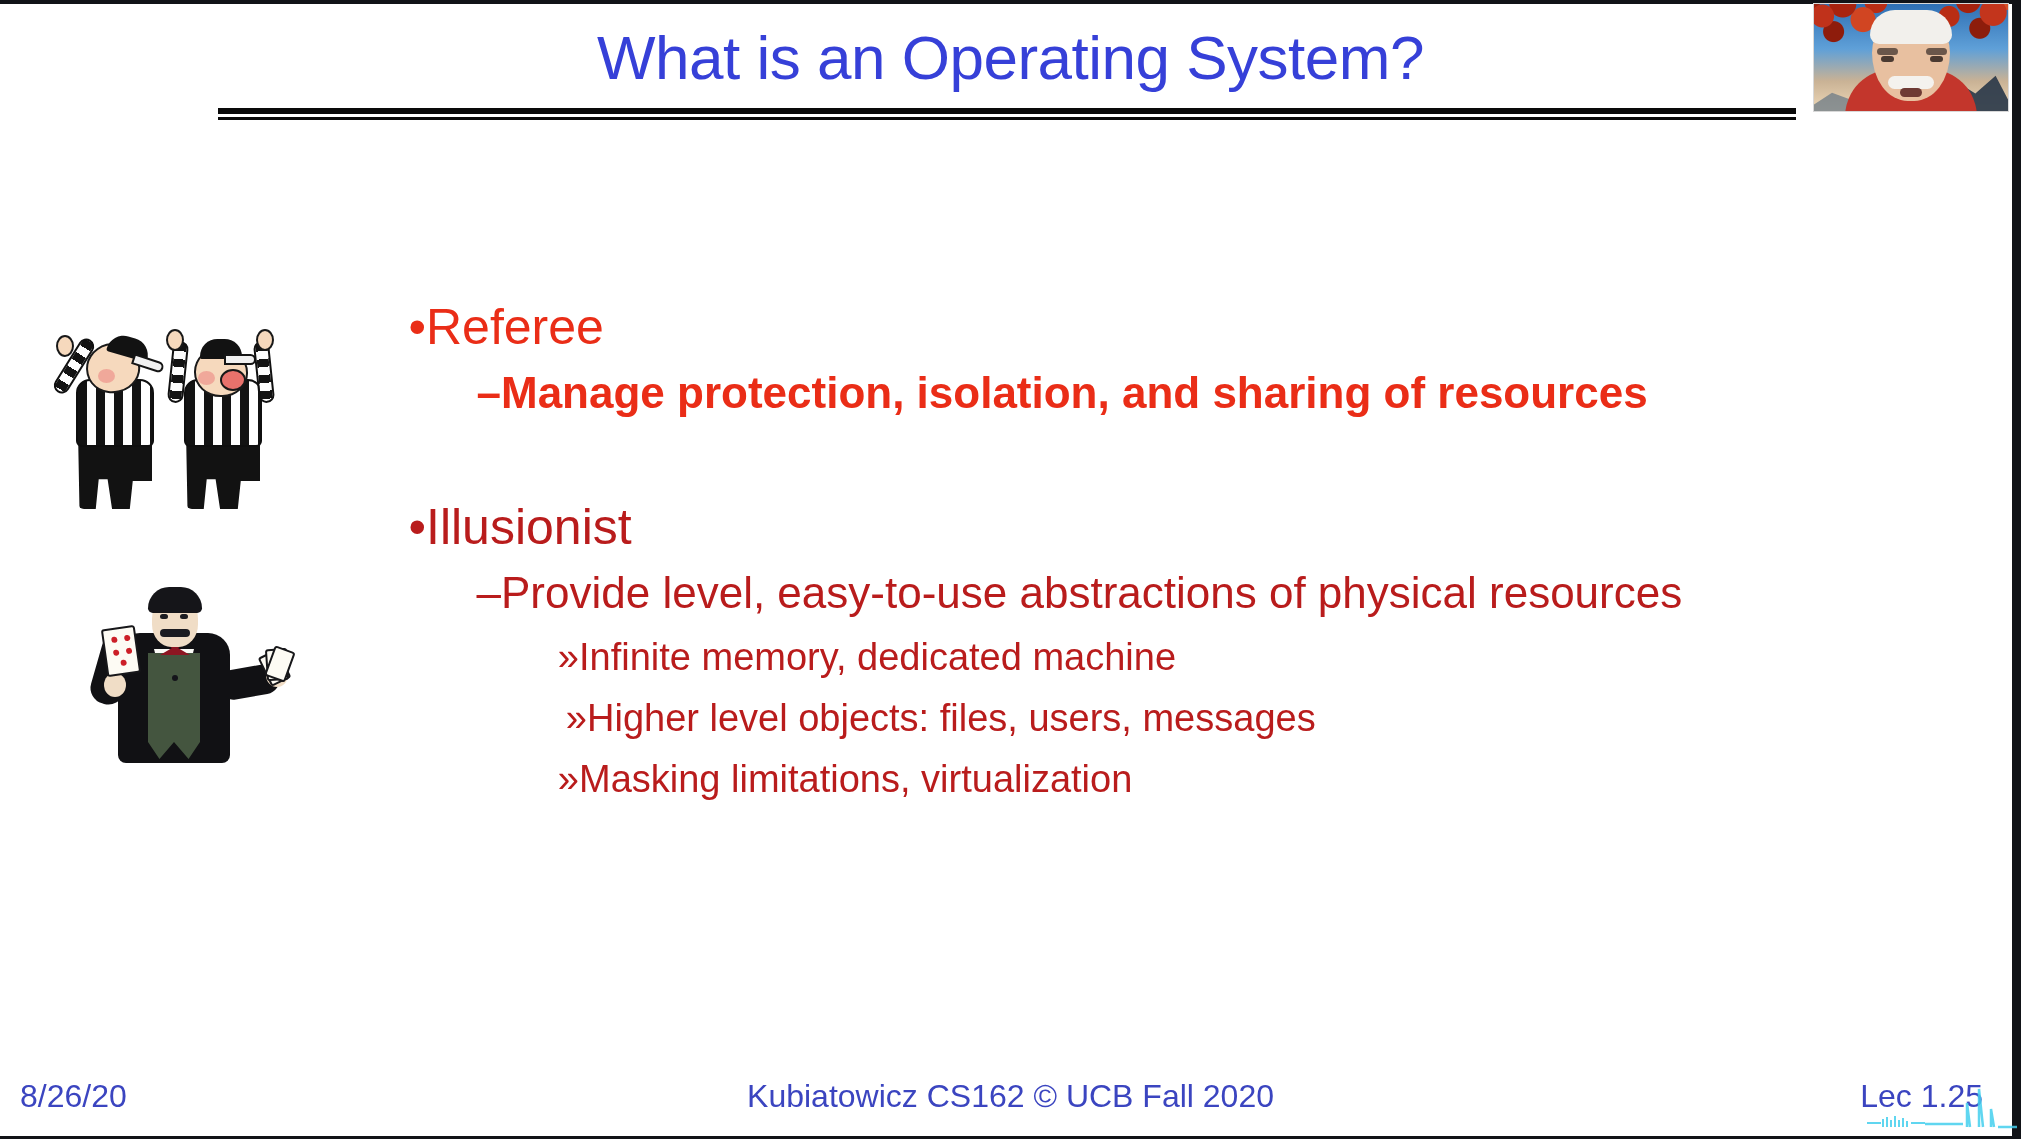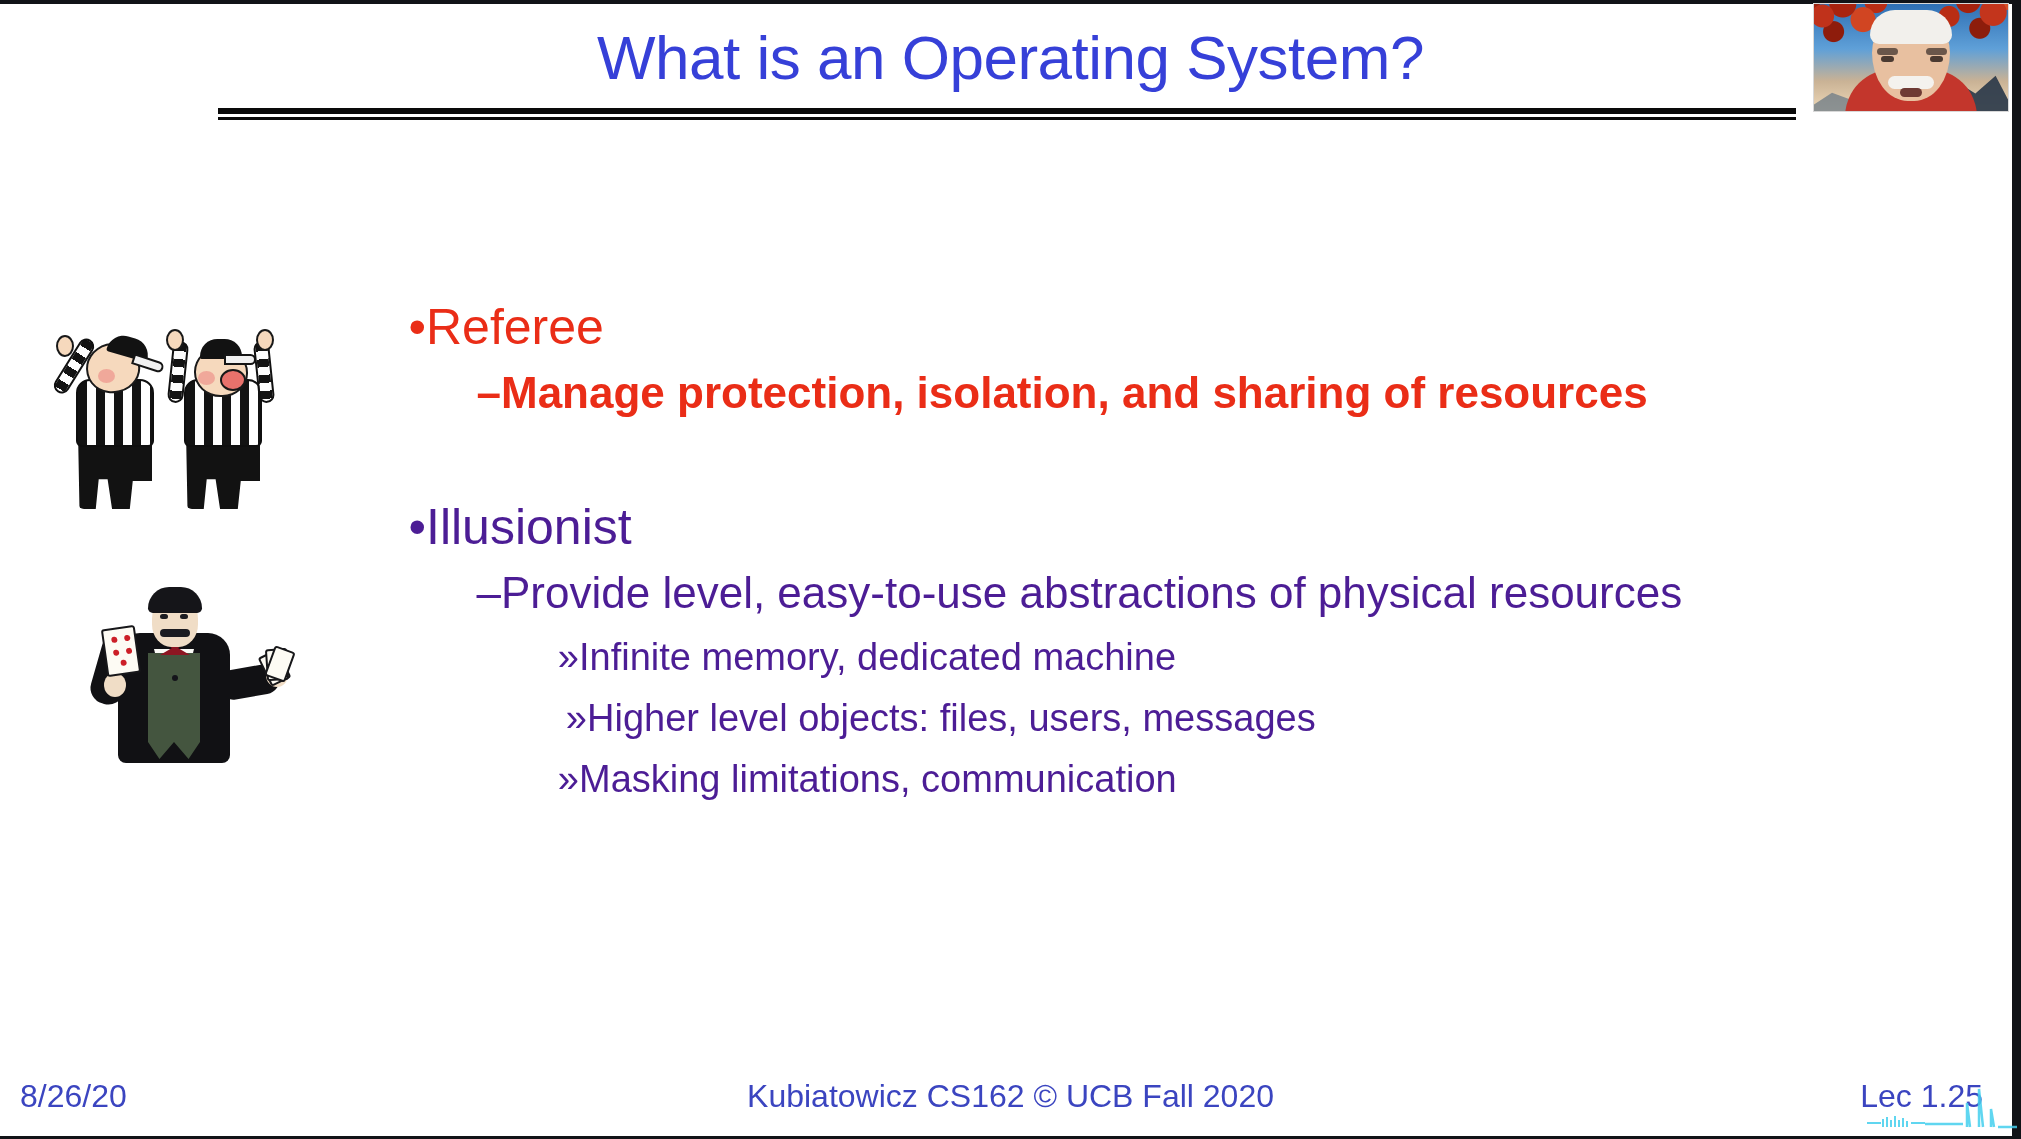--- a/index.html
+++ b/index.html
@@ -188,21 +188,21 @@
 
   
   .content {
     position: absolute;
     left: 0; top: 0;
     width: 2021px; height: 1139px; text-align: right;
   }
   .line {
     position: absolute;
     white-space: nowrap;
-    color: #4c1d95;
+    color: #b91c1c;
     font-weight: 400;
   }
   .lvl1 { font-size: 50px; }
   .lvl2 { font-size: 44px; }
   .lvl3 { font-size: 38px; }
   .red { color: #ea2d17; }
   .mark {
     display: inline-block;
     width: 46px;
   }
@@ -575,21 +575,21 @@
 
     <div class="line lvl3" style="left:533px; top:636px;">
       <span class="mark">»</span><span>Infinite memory, dedicated machine</span>
     </div>
 
     <div class="line lvl3" style="left:533px; top:697px;margin-left:8px;">
       <span class="mark">»</span><span>Higher level objects: files, users, messages</span>
     </div>
 
     <div class="line lvl3" style="left:533px; top:758px;">
-      <span class="mark">»</span><span>Masking limitations, communication</span>
+      <span class="mark">»</span><span>Masking limitations, virtualization</span>
     </div>
 
   </div>
 
   <div class="footer-left">8/26/20</div>
   <div class="footer-center">Kubiatowicz CS162 © UCB Fall 2020</div>
   <div class="footer-right">Lec 1.25</div>
 
   <svg class="footer-wave" viewBox="0 0 150 46">
     <g fill="none" stroke="#45d0ee" stroke-width="2">

